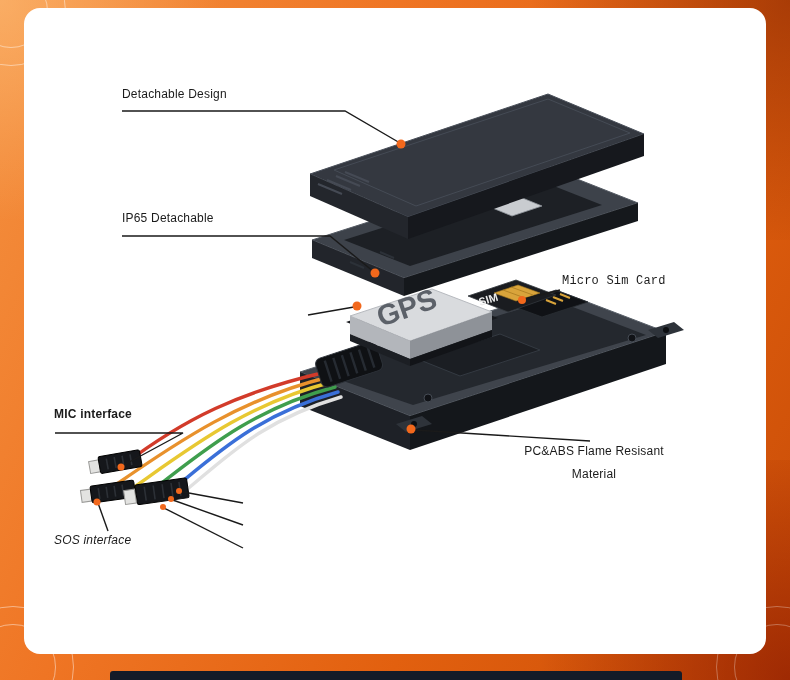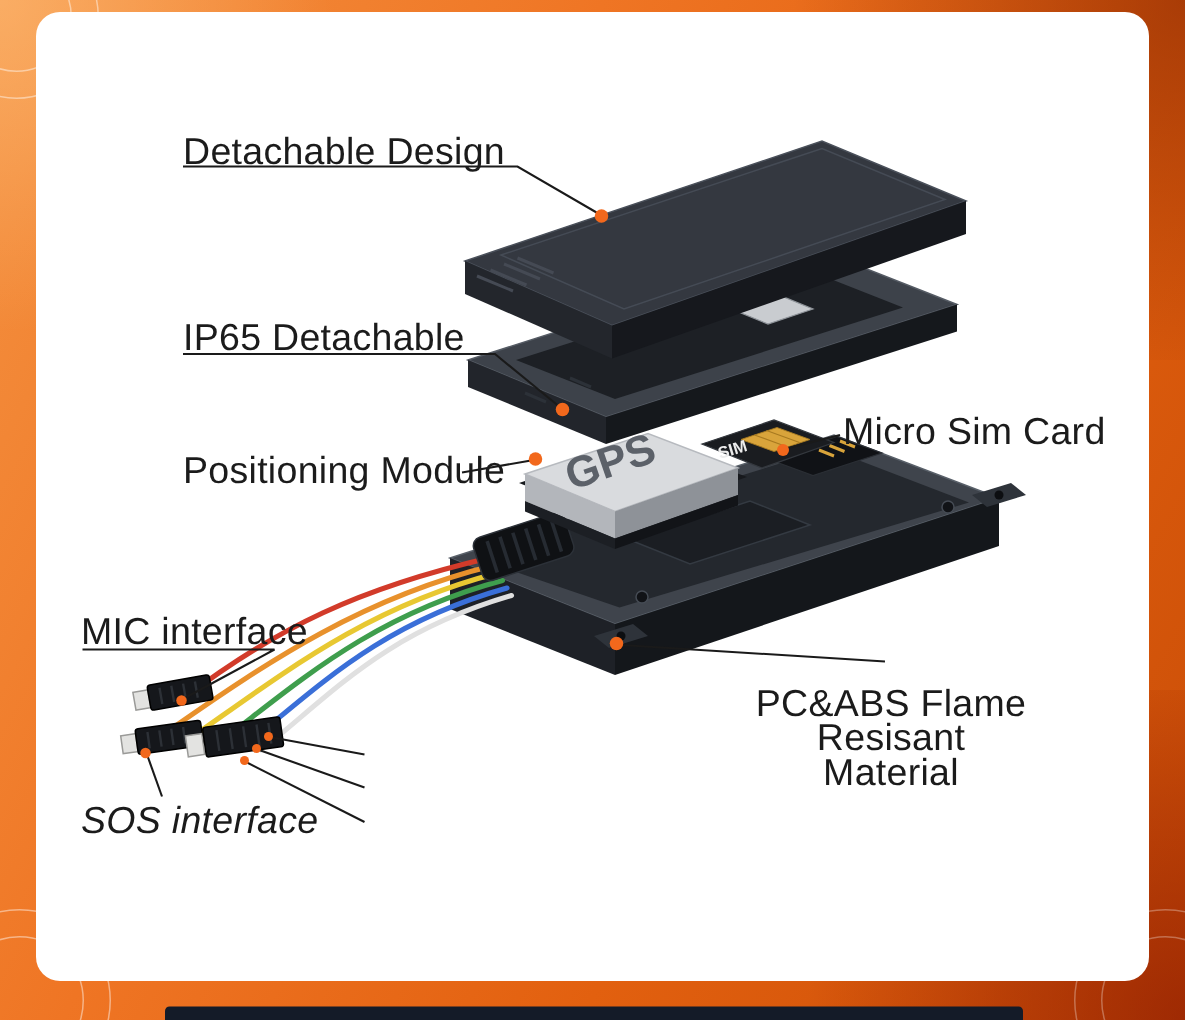--- a/index.html
+++ b/index.html
@@ -16,29 +16,29 @@
     background:radial-gradient(circle at 100% 100%,rgba(130,18,0,.6),rgba(130,18,0,0) 68%);}
   .arc{position:absolute;border:1.4px solid rgba(255,255,255,.45);border-radius:50%;}
   .arc.tl1{left:-26px;top:-26px;width:72px;height:72px;}
   .arc.tl2{left:-44px;top:-44px;width:108px;height:108px;}
   .arc.bl1{left:-30px;bottom:-30px;width:84px;height:84px;}
   .arc.bl2{left:-48px;bottom:-48px;width:120px;height:120px;}
   .arc.br1{right:-30px;bottom:-30px;width:84px;height:84px;border-color:rgba(255,255,255,.3);}
   .arc.br2{right:-48px;bottom:-48px;width:120px;height:120px;border-color:rgba(255,255,255,.3);}
   .panel{position:absolute;left:24px;top:8px;right:24px;bottom:26px;background:#fff;border-radius:16px;}
   .illustration{position:absolute;left:0;top:0;}
-  .lbl{position:absolute;font-size:25px;color:#1b1b1b;white-space:nowrap;letter-spacing:.2px;}
+  .lbl{position:absolute;font-size:12px;color:#1b1b1b;white-space:nowrap;letter-spacing:.2px;}
   .lbl-detachable{left:122px;top:87px;}
   .lbl-waterproof{left:122px;top:211px;}
   .lbl-positioning{left:122px;top:300px;}
-  .lbl-micro-sim{left:562px;top:274px;}
-  .lbl-mic{left:54px;top:407px;}
+  .lbl-micro-sim{left:562px;top:274px;font-family:Liberation Mono, monospace;}
+  .lbl-mic{left:54px;top:407px;font-weight:bold;}
   .lbl-sos{left:54px;top:533px;font-style:italic;}
   .lbl-power-group{left:246px;top:490px;line-height:23px;}
-  .lbl-material{left:468px;top:440px;width:252px;text-align:center;line-height:23px;white-space:normal;margin-top:18px;}
+  .lbl-material{left:468px;top:440px;width:252px;text-align:center;line-height:23px;white-space:normal;}
   .bottom-bar{position:absolute;left:110px;right:108px;bottom:0;height:9px;background:#141b28;border-radius:3px 3px 0 0;}
 </style>
 </head>
 <body>
 
 <div class="stage">
   <div class="glow-tl"></div>
   <div class="shade-tr"></div>
   <div class="shade-br"></div>
   <div class="arc tl1"></div>
@@ -155,21 +155,20 @@
       <circle cx="121" cy="467" r="3.5"></circle>
       <circle cx="97" cy="502" r="3.5"></circle>
       <circle cx="179" cy="491" r="3"></circle>
       <circle cx="171" cy="499" r="3"></circle>
       <circle cx="163" cy="507" r="3"></circle>
     </g>
   </svg>
 
   <div class="lbl lbl-detachable">Detachable Design</div>
   <div class="lbl lbl-waterproof">IP65 Detachable</div>
-  <div class="lbl lbl-positioning">Positioning Module</div>
   <div class="lbl lbl-micro-sim">Micro Sim Card</div>
   <div class="lbl lbl-mic">MIC interface</div>
   <div class="lbl lbl-sos">SOS interface</div>
   <div class="lbl lbl-material">
     <div>PC&amp;ABS Flame Resisant</div>
     <div>Material</div>
   </div>
 
   <div class="bottom-bar"></div>
 </div>

